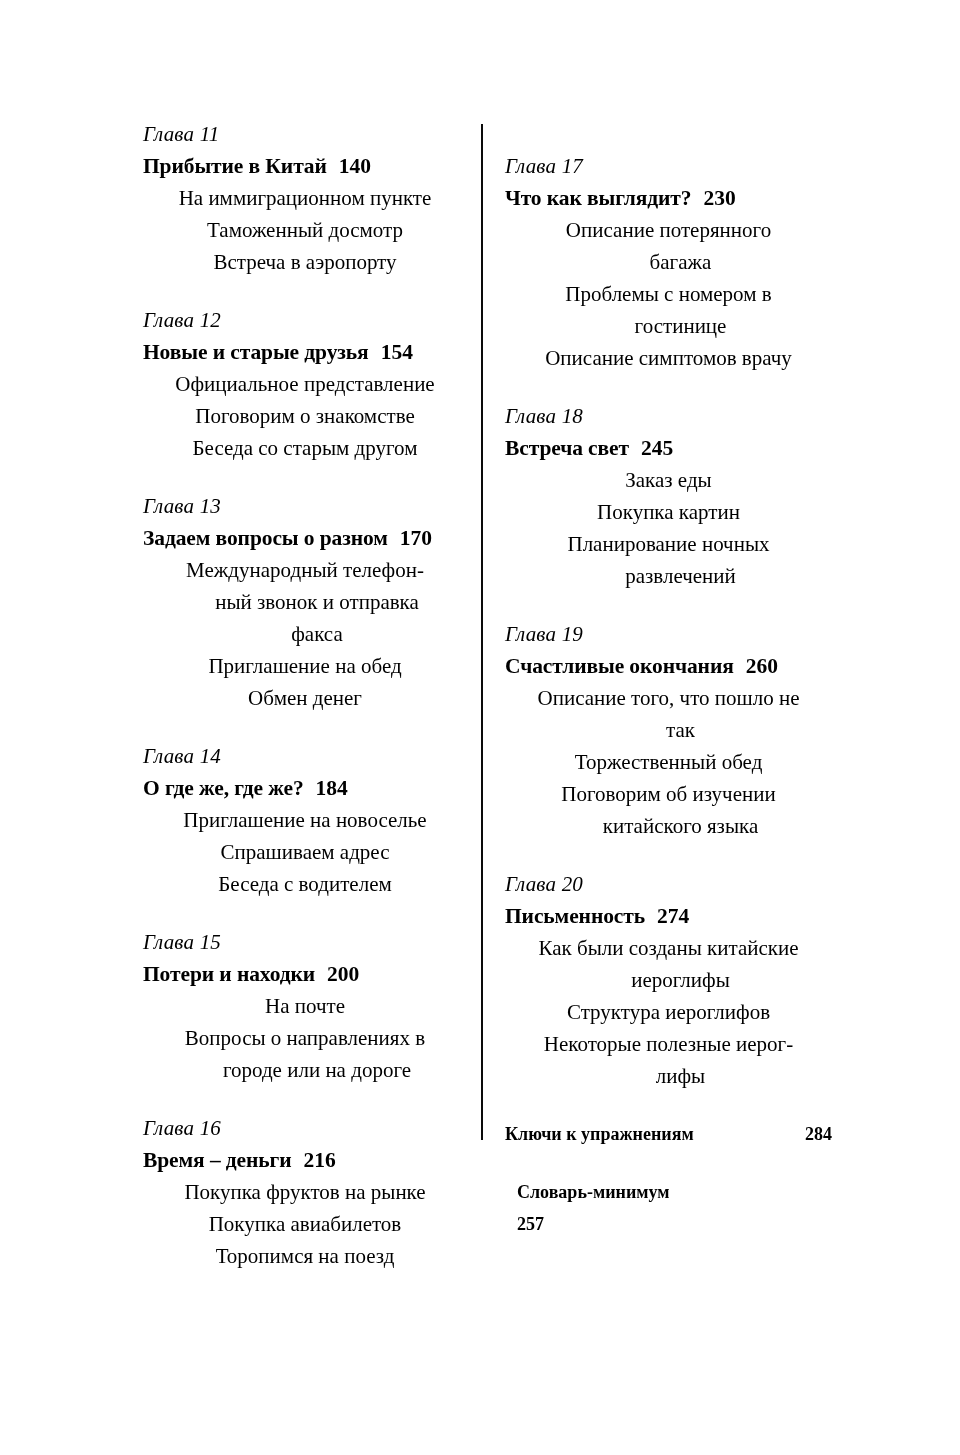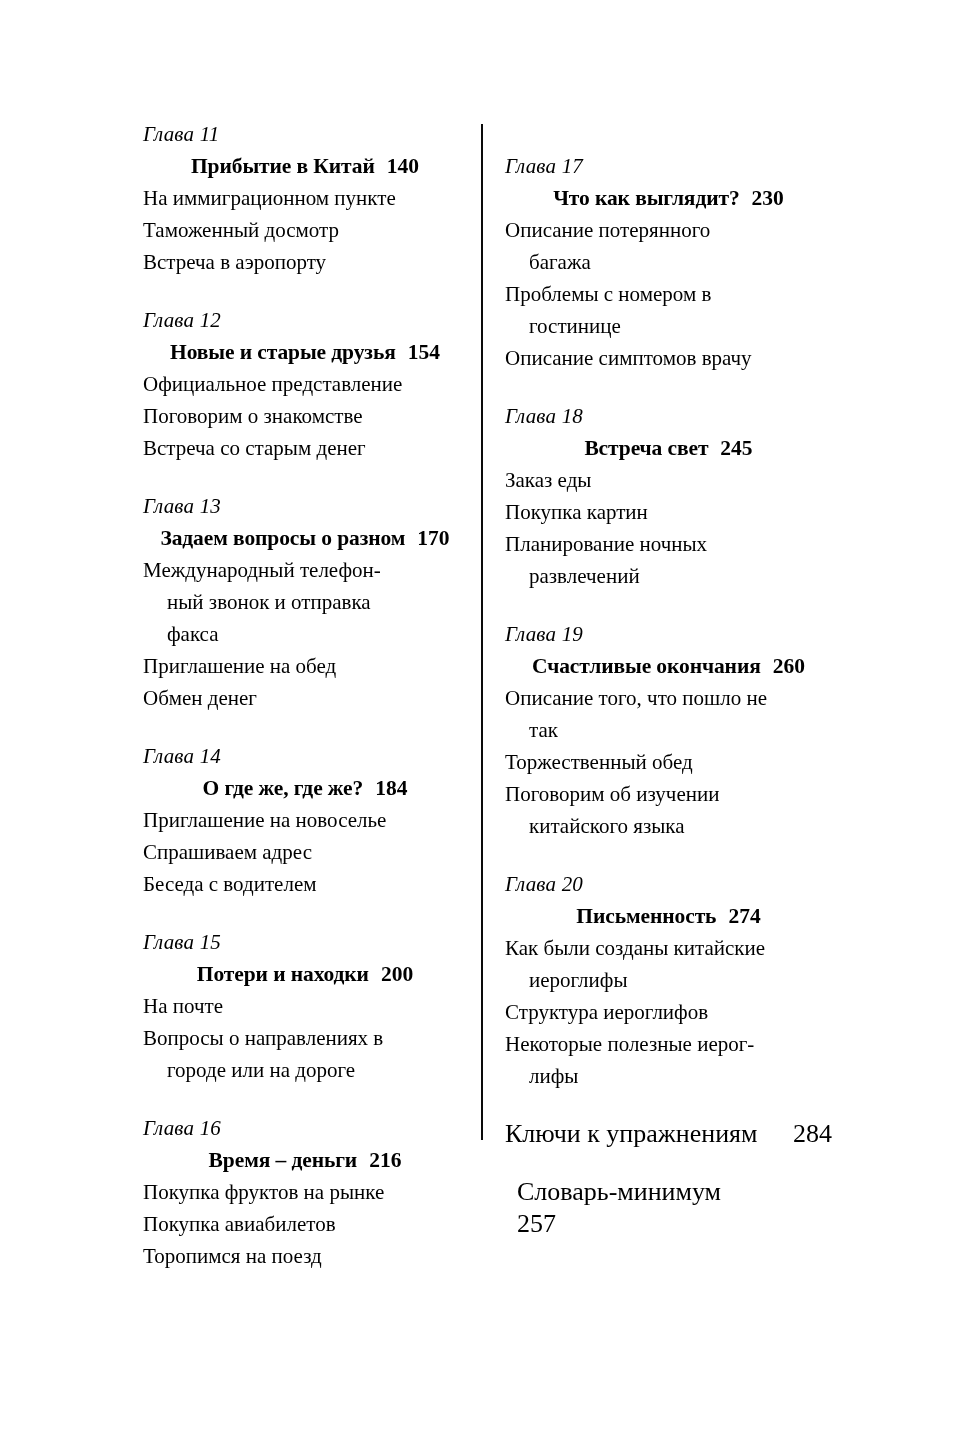--- a/index.html
+++ b/index.html
@@ -69,52 +69,53 @@
     font-style: italic;
     font-size: 21px;
     line-height: 32px;
     letter-spacing: 0.2px;
     white-space: nowrap;
   }
 
   .chapter-title-row {
     display: flex;
     align-items: baseline;
-    justify-content: center;
+    justify-content: flex-start;
     font-weight: bold;
     font-size: 21.5px;
     line-height: 32px;
   }
   .chapter-title-row .title {
     white-space: nowrap;
     letter-spacing: -0.1px;
   }
   .chapter-title-row .page-num {
     font-weight: bold;
     margin-left: 12px;
     white-space: nowrap;
   }
 
   .entry {
     font-size: 21px;
     line-height: 32px;
     padding-left: 24px;
     text-indent: -24px;
+    text-align: center;
   }
   .entry .cont {
     display: block;
     text-indent: 0;
   }
 
   .standalone {
     display: flex;
     align-items: baseline;
     justify-content: space-between;
-    font-weight: normal;
-    font-size: 26px;
+    font-weight: bold;
+    font-size: 18px;
     line-height: 32px;
     margin-bottom: 26px;
   }
   .standalone:last-child {
     margin-bottom: 0;
     flex-direction: column;
   }
   .standalone .title {
     white-space: nowrap;
   }
@@ -148,21 +149,21 @@
           <div class="entry"><span>Встреча в аэропорту</span></div>
         </div>
         <div class="chapter-block">
           <div class="chapter-num">Глава 12</div>
           <div class="chapter-title-row">
             <span class="title">Новые и старые друзья</span>
             <span class="page-num">154</span>
           </div>
           <div class="entry"><span>Официальное представление</span></div>
           <div class="entry"><span>Поговорим о знакомстве</span></div>
-          <div class="entry"><span>Встреча со старым денег</span></div>
+          <div class="entry"><span>Беседа со старым другом</span></div>
         </div>
         <div class="chapter-block">
           <div class="chapter-num">Глава 13</div>
           <div class="chapter-title-row">
             <span class="title">Задаем вопросы о разном</span>
             <span class="page-num">170</span>
           </div>
           <div class="entry"><span>Международный телефон-</span><span class="cont">ный звонок и отправка</span><span class="cont">факса</span></div>
           <div class="entry"><span>Приглашение на обед</span></div>
           <div class="entry"><span>Обмен денег</span></div>

